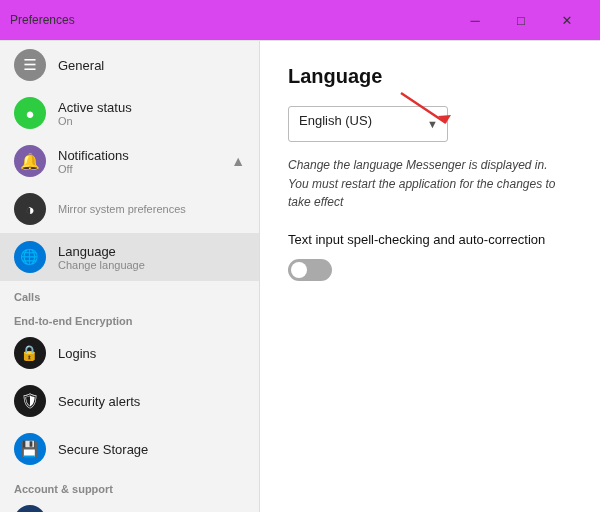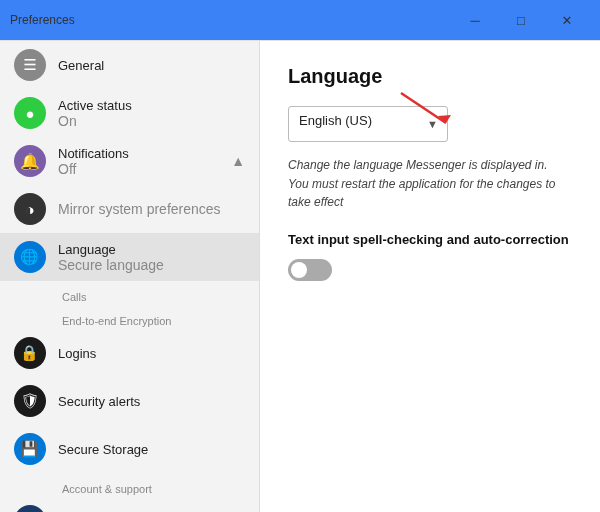--- a/index.html
+++ b/index.html
@@ -10,21 +10,21 @@
       height: 512px;
       overflow: hidden;
       display: flex;
       flex-direction: column;
     }
 
     .title-bar {
       display: flex;
       align-items: center;
       justify-content: space-between;
-      background: #3b82f6;
+      background: #d946ef;
       padding: 6px 10px;
       font-size: 12px;
       color: #333;
       border-bottom: 1px solid #e0e0e0;
     }
     .title-bar-title { font-size: 12px; color: #333; }
     .title-bar-controls { display: flex; gap: 0; }
     .title-bar-btn {
       width: 46px;
       height: 28px;
@@ -77,28 +77,27 @@
     .icon-green { background: #2ecc40; color: white; }
     .icon-purple { background: #7b5ea7; color: white; }
     .icon-dark { background: #333; color: white; }
     .icon-blue { background: #0078d7; color: white; }
     .icon-black { background: #1a1a1a; color: white; }
     .icon-shield { background: #1a1a1a; color: white; }
     .icon-storage { background: #0078d7; color: white; }
 
     .sidebar-text { display: flex; flex-direction: column; }
     .sidebar-label { font-size: 13px; font-weight: 400; color: #222; }
-    .sidebar-sublabel { font-size: 14px; color: #888; }
+    .sidebar-sublabel { font-size: 11px; color: #888; }
 
     .sidebar-section-label {
       padding: 10px 14px 2px 14px;
       font-size: 11px;
       color: #888;
-      font-weight: 400;
-      margin-left: 48px;
+      font-weight: 700;
     }
 
     .sidebar-item-with-badge {
       display: flex;
       align-items: center;
       justify-content: space-between;
       padding: 8px 14px;
       cursor: pointer;
       gap: 12px;
     }
@@ -167,21 +166,21 @@
       font-size: 12px;
       color: #444;
       line-height: 1.55;
       margin-bottom: 20px;
       font-style: italic;
       max-width: 280px;
     }
 
     .spell-check-label {
       font-size: 13px;
-      font-weight: 700;
+      font-weight: 400;
       color: #111;
       margin-bottom: 12px;
     }
 
     
     .toggle {
       width: 44px;
       height: 22px;
       background: #888;
       border-radius: 11px;
@@ -249,21 +248,21 @@
       <div class="sidebar-icon icon-dark">◑</div>
       <div class="sidebar-text">
         <span class="sidebar-sublabel">Mirror system preferences</span>
       </div>
     </div>
 
     <div class="sidebar-item active">
       <div class="sidebar-icon icon-blue" style="font-size:15px;">🌐</div>
       <div class="sidebar-text">
         <span class="sidebar-label">Language</span>
-        <span class="sidebar-sublabel">Secure language</span>
+        <span class="sidebar-sublabel">Change language</span>
       </div>
     </div>
 
     <div class="sidebar-section-label">Calls</div>
 
     <div class="sidebar-section-label">End-to-end Encryption</div>
 
     <div class="sidebar-item">
       <div class="sidebar-icon icon-black" style="font-size:15px;">🔒</div>
       <div class="sidebar-text">

